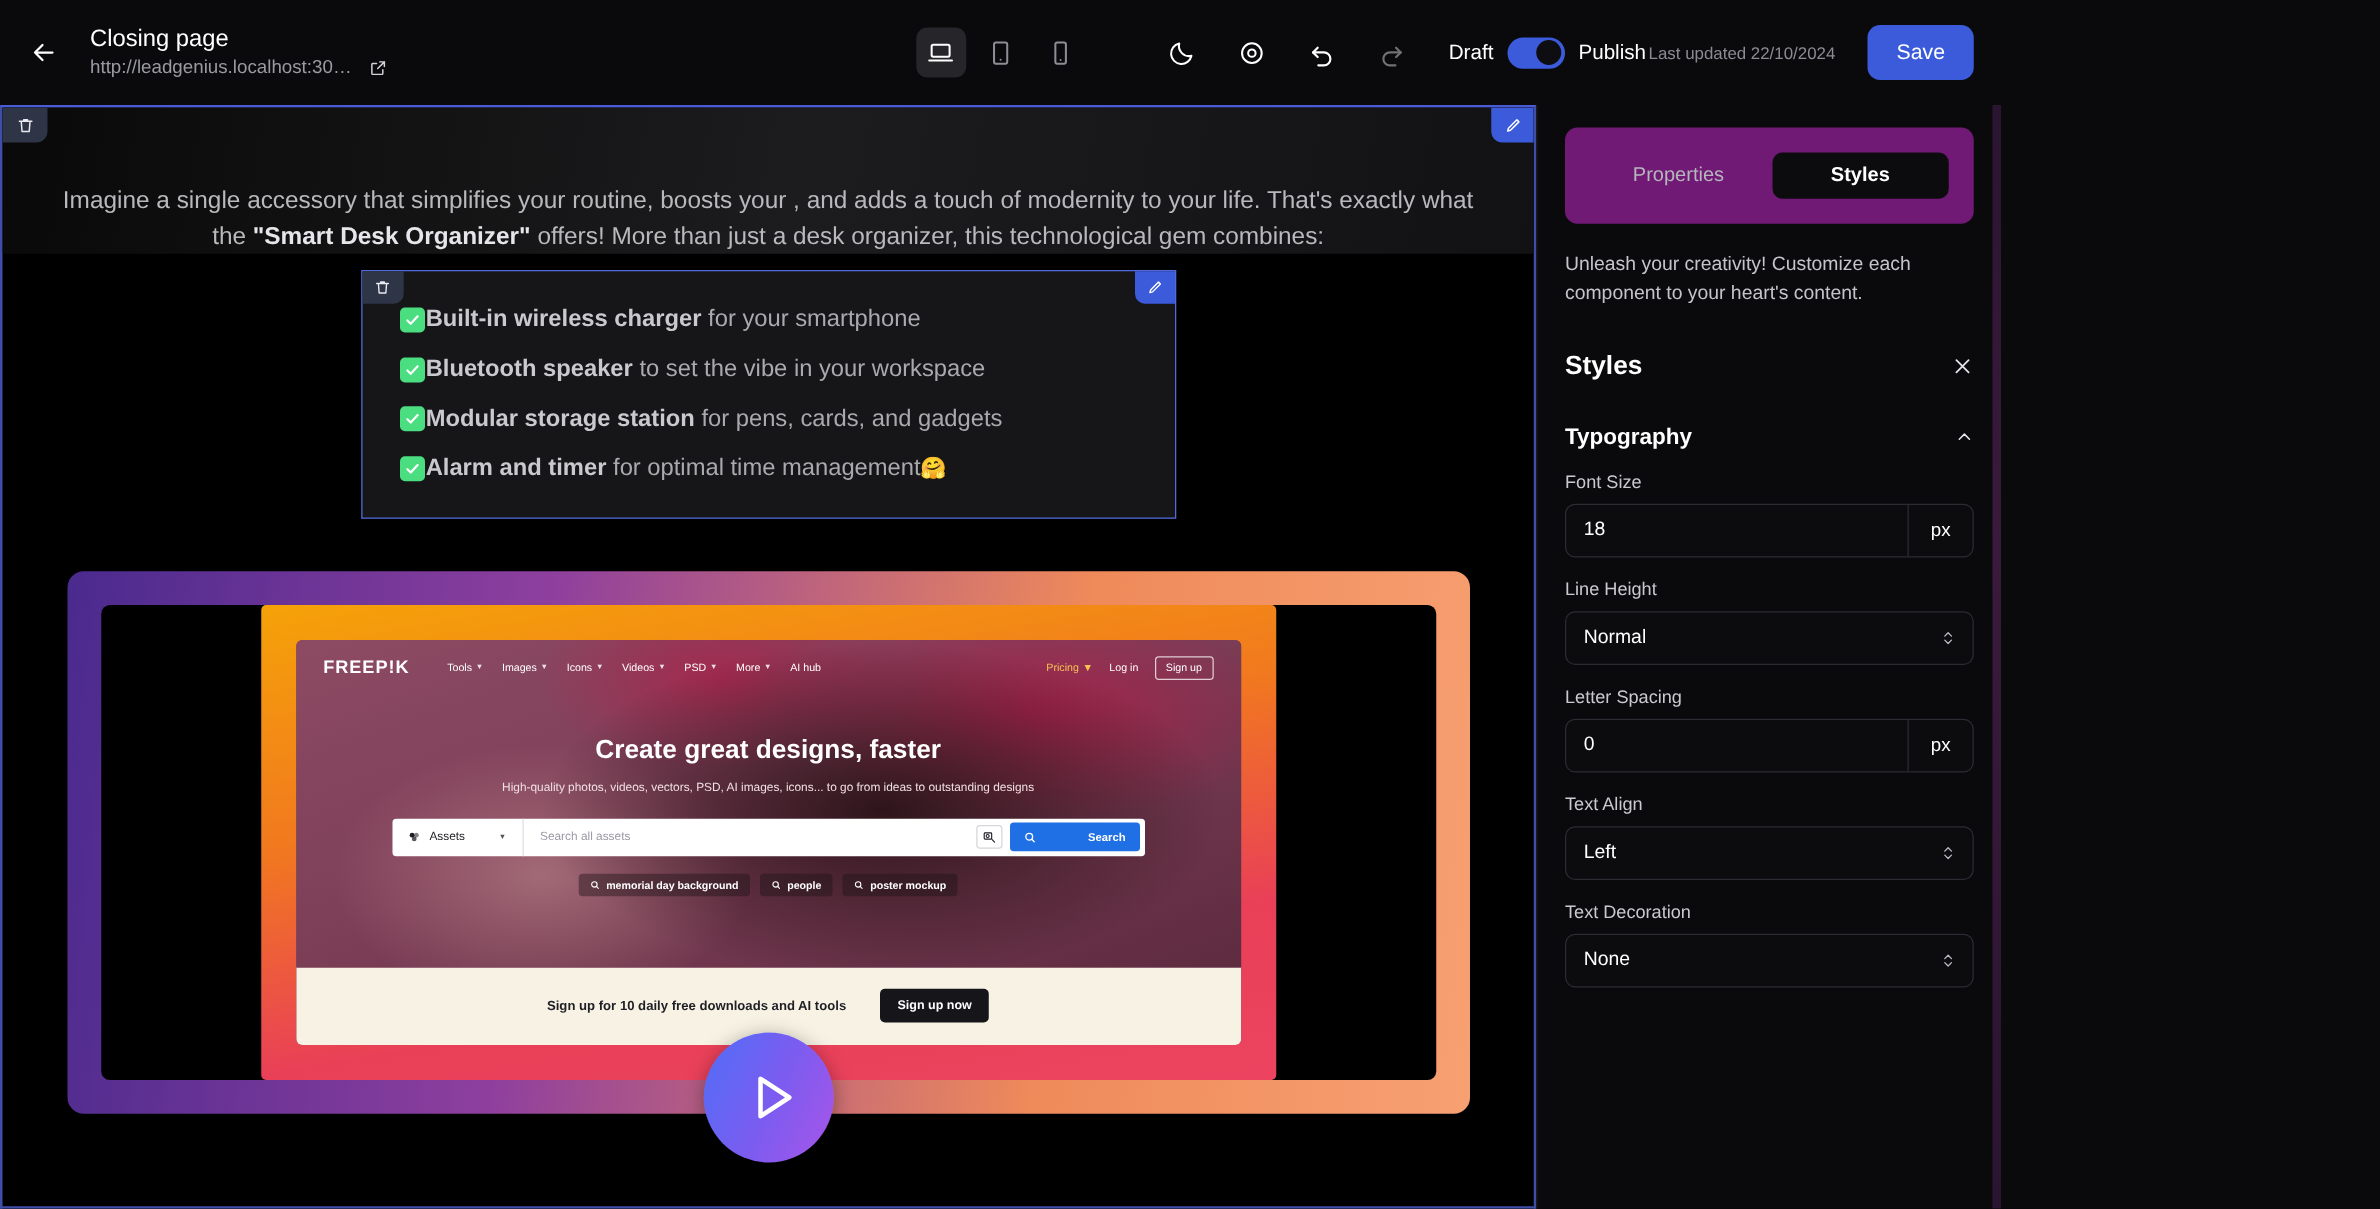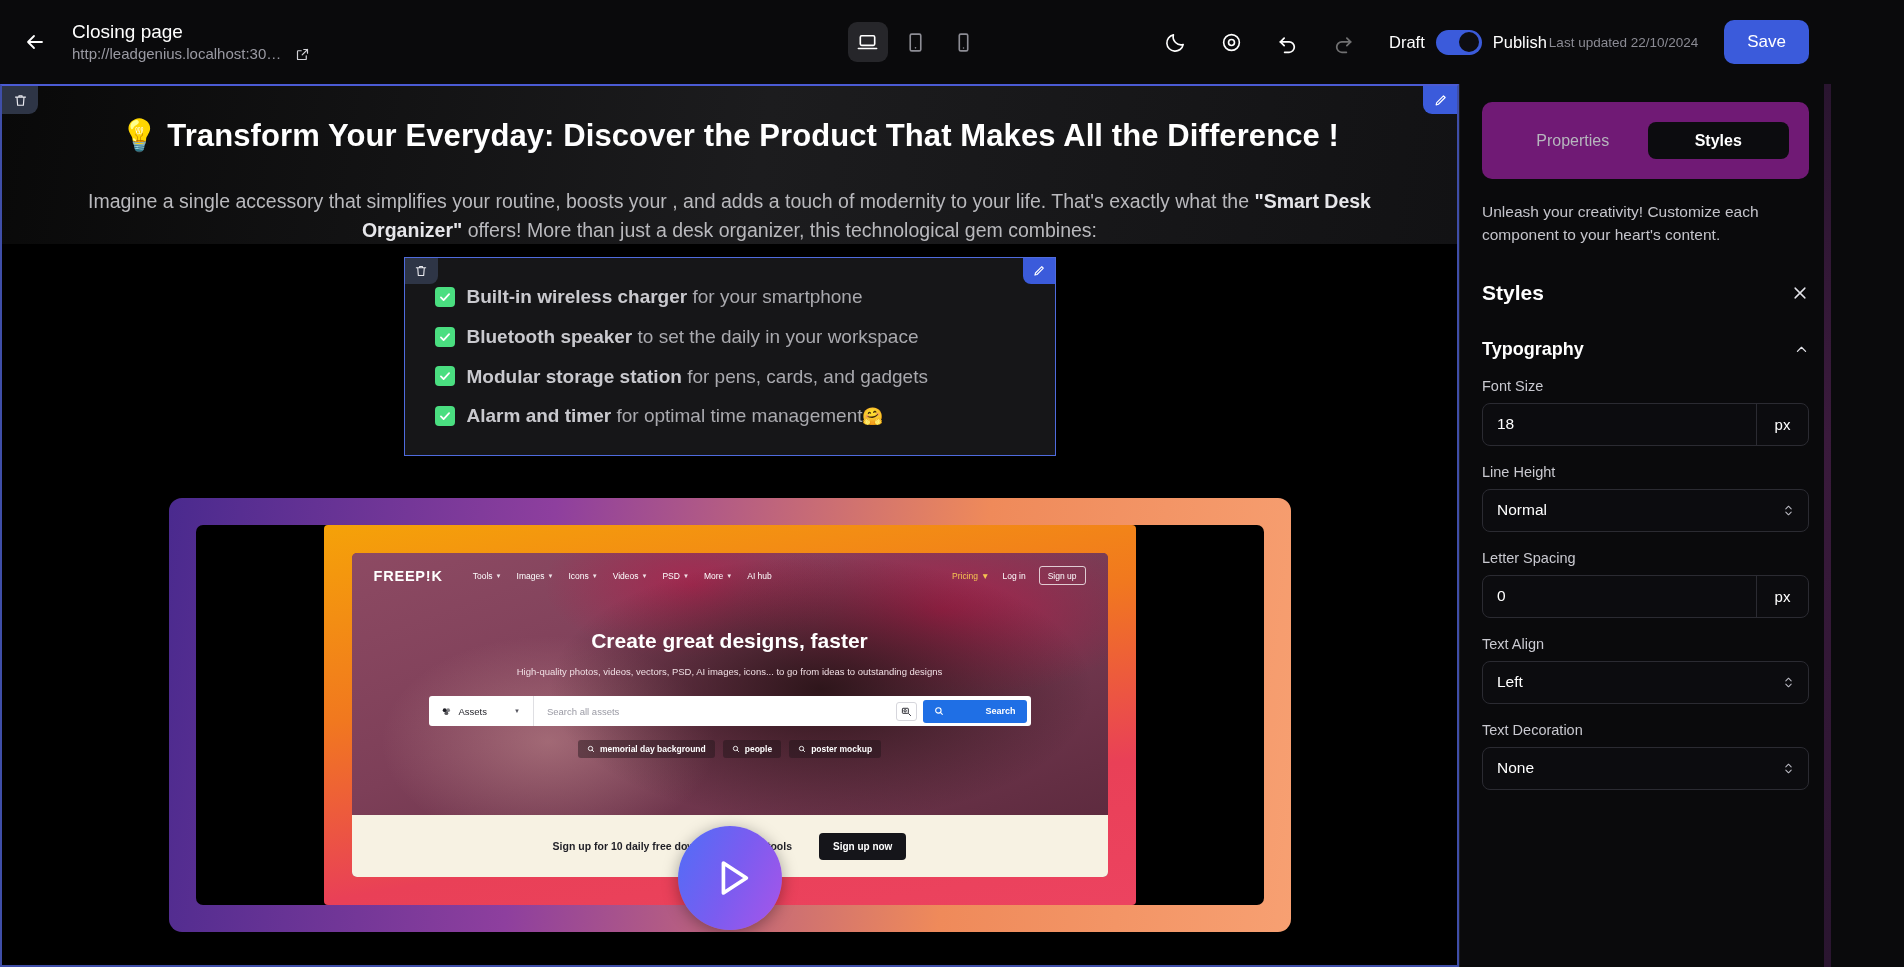--- a/index.html
+++ b/index.html
@@ -2,21 +2,21 @@
 <html><head>
 <meta charset="utf-8">
 <style>
   * { box-sizing: border-box; margin: 0; padding: 0; }
   html, body {
     width: 1904px; height: 967px;
     background: #0a0a0c;
     font-family: "Liberation Sans", sans-serif;
     overflow: hidden;
   }
-  #app { position: relative; width: 1831px; height: 967px; display: flex; flex-direction: column; }
+  #app { position: relative; width: 1601px; height: 967px; display: flex; flex-direction: column; }
 
   
   .header {
     height: 84px; flex: 0 0 84px;
     background: #0a0a0c;
     display: flex; align-items: center;
     padding: 0 22px 0 14px;
     position: relative;
   }
   .hdr-left { display: flex; align-items: center; gap: 16px; min-width: 340px; }
@@ -118,21 +118,21 @@
     display: flex; align-items: center; justify-content: center; cursor: pointer; z-index: 3;
   }
   .lb-del svg { width: 14px; height: 14px; }
   .lb-edit {
     position: absolute; right: 0; top: 0; width: 32px; height: 26px;
     background: #3b5bdb; border-bottom-left-radius: 8px;
     display: flex; align-items: center; justify-content: center; cursor: pointer; z-index: 3;
   }
   .lb-edit svg { width: 14px; height: 14px; }
   .li-row {
-    display: flex; align-items: center; gap: 12px;
+    display: flex; align-items: center; gap: 1px;
     padding: 7px 0 7px 30px; font-size: 19px; color: #a9a9ae; line-height: 1.35;
   }
   .li-check {
     width: 20px; height: 20px; border-radius: 4px; background: #4ade80;
     display: flex; align-items: center; justify-content: center; flex: 0 0 20px;
   }
   .li-check svg { width: 14px; height: 14px; }
   .li-row b { color: #c9c9ce; font-weight: bold; }
   .li-emoji { font-size: 17px; }
 
@@ -368,21 +368,20 @@
       <div class="canvas-chip-right">
         <svg viewBox="0 0 24 24" fill="none" stroke="#ffffff" stroke-width="1.9" stroke-linecap="round" stroke-linejoin="round">
           <path d="M16.8 4.6l2.6 2.6L8.6 18 5 19l1-3.6z"></path>
         </svg>
       </div>
 
       <div class="canvas-scroll">
         <div class="canvas-inner">
 
           <div class="hero">
-            <div class="hero-title">💡 Transform Your Everyday: Discover the Product That Makes All the Difference !</div>
             <div class="hero-sub">
               <span>Imagine a single accessory that simplifies your routine, boosts your , and adds a touch of modernity to your life. That's exactly what</span>
               <span>the </span><b>"Smart Desk Organizer"</b><span> offers! More than just a desk organizer, this technological gem combines:</span>
             </div>
           </div>
 
           <div class="list-block">
             <div class="lb-del">
               <svg viewBox="0 0 24 24" fill="none" stroke="#e9e9ef" stroke-width="1.9" stroke-linecap="round" stroke-linejoin="round">
                 <path d="M4 6.5h16M9.5 6.5V4.4h5v2.1M6.4 6.5l1 13.1h9.2l1-13.1"></path>
@@ -401,21 +400,21 @@
                   </svg>
                 </span>
               <span><b>Built-in wireless charger</b><span> for your smartphone</span></span>
             </div>
             <div class="li-row">
               <span class="li-check">
                   <svg viewBox="0 0 24 24" fill="none" stroke="#ffffff" stroke-width="3" stroke-linecap="round" stroke-linejoin="round">
                     <path d="M5 12.6l4.6 4.6L19 7"></path>
                   </svg>
                 </span>
-              <span><b>Bluetooth speaker</b><span> to set the daily in your workspace</span></span>
+              <span><b>Bluetooth speaker</b><span> to set the vibe in your workspace</span></span>
             </div>
             <div class="li-row">
               <span class="li-check">
                   <svg viewBox="0 0 24 24" fill="none" stroke="#ffffff" stroke-width="3" stroke-linecap="round" stroke-linejoin="round">
                     <path d="M5 12.6l4.6 4.6L19 7"></path>
                   </svg>
                 </span>
               <span><b>Modular storage station</b><span> for pens, cards, and gadgets</span></span>
             </div>
             <div class="li-row">

